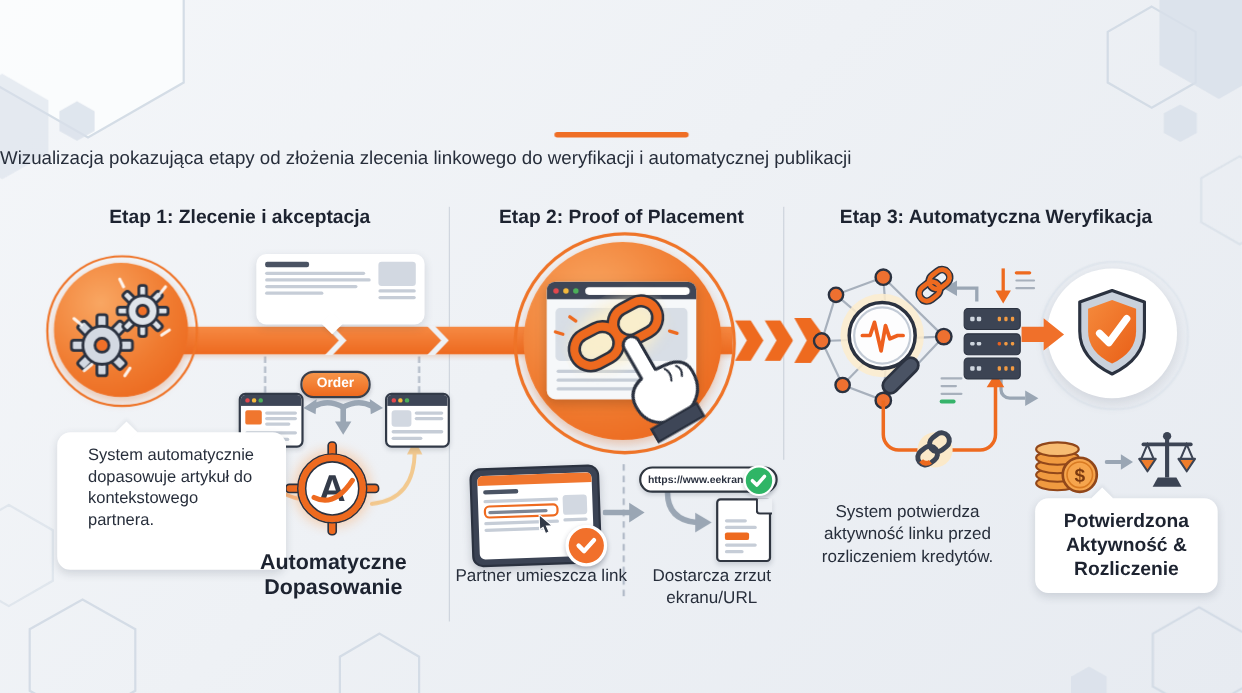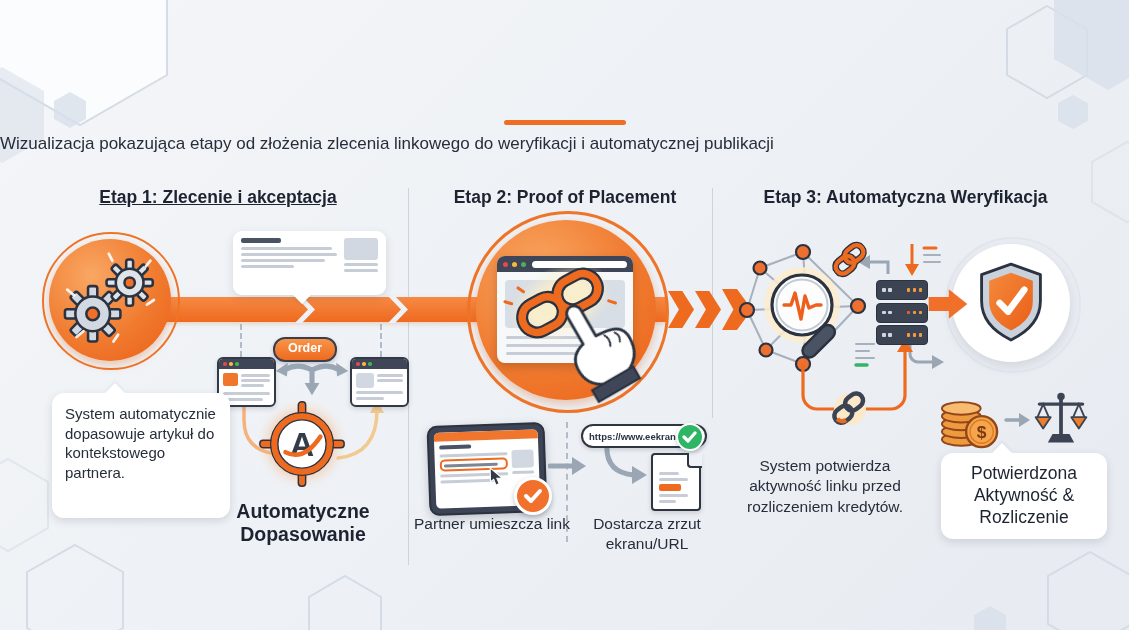--- a/index.html
+++ b/index.html
@@ -75,21 +75,21 @@
       <polygon points="990,606 1006,615 1006,633 990,642 974,633 974,615"></polygon>
     </g>
   </svg>
 
   <div class="abs divider" style="left:408px;top:188px;height:377px;"></div>
   <div class="abs divider" style="left:712px;top:188px;height:230px;"></div>
 
   <div class="abs title-underline"></div>
   <div class="abs subtitle">Wizualizacja pokazująca etapy od złożenia zlecenia linkowego do weryfikacji i automatycznej publikacji</div>
 
-  <div class="abs stage-title" style="left:88px;width:260px;text-decoration:underline;">Etap 1: Zlecenie i akceptacja</div>
+  <div class="abs stage-title" style="left:88px;width:260px;">Etap 1: Zlecenie i akceptacja</div>
   <div class="abs stage-title" style="left:440px;width:250px;">Etap 2: Proof of Placement</div>
   <div class="abs stage-title" style="left:758px;width:295px;">Etap 3: Automatyczna Weryfikacja</div>
 
   <div class="abs band"></div>
   <div class="abs chev-gap" style="left:295px;"></div>
   <div class="abs chev-gap" style="left:388px;"></div>
   <div class="abs chev" style="left:668px;"></div>
   <div class="abs chev" style="left:695px;"></div>
   <div class="abs chev-tip"></div>
 
@@ -225,21 +225,21 @@
       <rect x="2" y="44" width="15" height="8" rx="3.5"></rect>
       <rect x="79" y="44" width="15" height="8" rx="3.5"></rect>
     </g>
     <circle cx="48" cy="48" r="34" fill="none" stroke="#2b3240" stroke-width="1.8"></circle>
     <circle cx="48" cy="48" r="30" fill="#ffffff" stroke="#ee6a1f" stroke-width="7"></circle>
     <circle cx="48" cy="48" r="26.3" fill="none" stroke="#2b3240" stroke-width="1.5"></circle>
     <text x="48" y="61" text-anchor="middle" font-size="37" font-weight="bold" fill="#343b49">A</text>
     <path d="M30,57 Q50,67 68,40" stroke="#ee6a1f" stroke-width="5" fill="none" stroke-linecap="round"></path>
   </svg>
 
-  <div class="abs speech" style="left:52px;top:393px;width:152px;height:103px;padding:11px 13px;">
+  <div class="abs speech" style="left:52px;top:393px;width:152px;height:103px;padding:11px 28px;">
     <div class="bubble-tail-top" style="left:56px;top:-7px;"></div>
     <span>System automatycznie dopasowuje artykuł do kontekstowego partnera.</span>
   </div>
 
   <div class="abs caption" style="left:222px;top:500px;width:162px;font-size:19.5px;line-height:1.18;">Automatyczne Dopasowanie</div>
 
   <div class="abs ring" style="left:467px;top:211px;width:196px;height:196px;border-width:3px;"></div>
   <div class="abs node-circle" style="left:476px;top:220px;width:180px;height:180px;"></div>
 
   <div class="abs" style="left:497px;top:256px;width:136px;height:107px;border-radius:8px;background:#f6f8fa;
@@ -498,18 +498,18 @@
     <line x1="33" y1="8" x2="33" y2="46" stroke="#3c4454" stroke-width="4"></line>
     <path d="M8,28 L14,14 L20,28 M46,28 L52,14 L58,28" stroke="#3c4454" stroke-width="2" fill="none"></path>
     <path d="M6,28 H22 L14,40 Z" fill="#ef7d2b" stroke="#3c4454" stroke-width="2" stroke-linejoin="round"></path>
     <path d="M44,28 H60 L52,40 Z" fill="#ef7d2b" stroke="#3c4454" stroke-width="2" stroke-linejoin="round"></path>
     <path d="M24,46 h18 l5,9 h-28 z" fill="#3c4454"></path>
   </svg>
 
   <div class="abs text-note" style="left:735px;top:456px;width:180px;text-align:center;">System potwierdza aktywność linku przed rozliczeniem kredytów.</div>
 
   <div class="abs speech" style="left:941px;top:453px;width:150px;padding:10px 8px;text-align:center;
-      font-size:17.5px;font-weight:400;line-height:1.25;color:#1d2330;">
+      font-size:17.5px;font-weight:700;line-height:1.25;color:#1d2330;">
     <div class="bubble-tail-top" style="left:54px;top:-7px;"></div>
     <span>Potwierdzona Aktywność &amp; Rozliczenie</span>
   </div>
 
 </div>
 
 </body></html>

